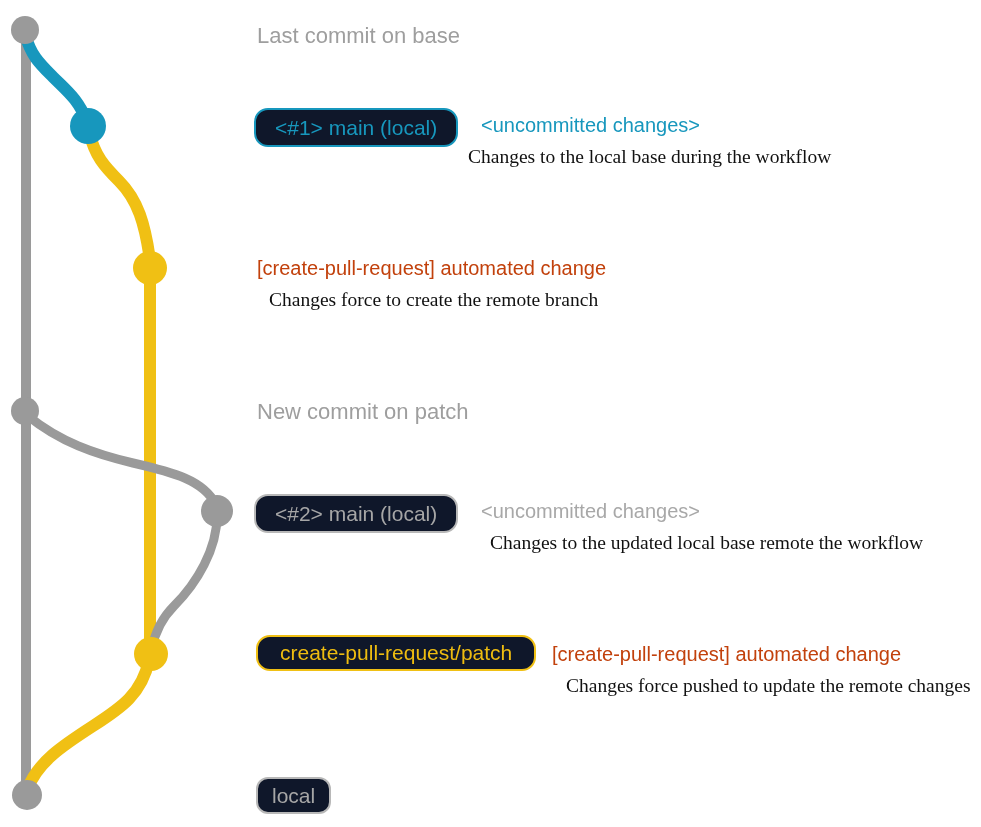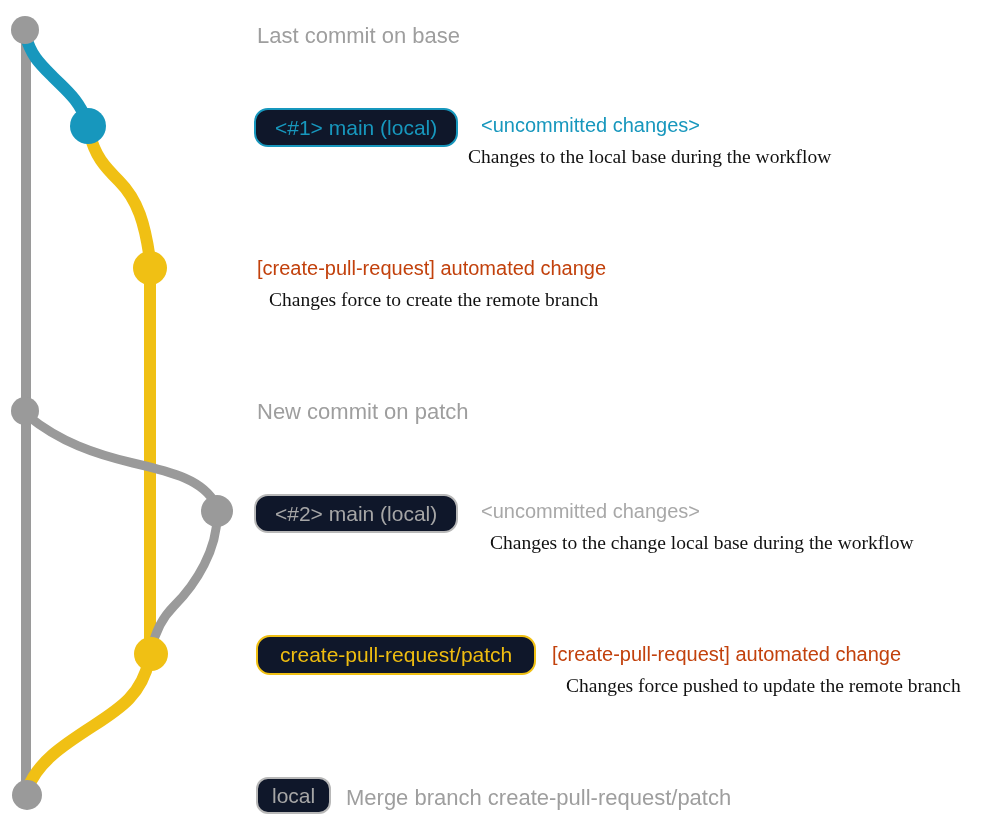--- a/index.html
+++ b/index.html
@@ -50,21 +50,21 @@
     font-size: 21px;
     white-space: nowrap;
     color: #a6a6a6;
     background: #0f172a;
   }
   .badge.blue   { border-color: #1797bd; color: #1797bd; }
   .badge.yellow { border-color: #f0c014; color: #eebc10; }
 
   .badge-1    { left: 254px; top: 108px; height: 39px; padding: 0 19px; }
   .badge-2    { left: 254px; top: 494px; height: 39px; padding: 0 19px; }
-  .badge-3    { left: 256px; top: 635px; height: 40px; padding: 4px 22px; }
+  .badge-3    { left: 256px; top: 635px; height: 24px; padding: 16px 22px; }
   .badge-main { left: 256px; top: 777px; height: 37px; padding: 0 14px; border-radius: 12px; }
 
   .pos-last-commit { left: 257px; top: 23px;  }
   .pos-title-1     { left: 481px; top: 113px; }
   .pos-caption-1   { left: 468px; top: 145px; }
   .pos-title-2     { left: 257px; top: 256px; }
   .pos-caption-2   { left: 269px; top: 288px; }
   .pos-new-commit  { left: 257px; top: 399px; }
   .pos-title-3     { left: 481px; top: 499px; }
   .pos-caption-3   { left: 490px; top: 531px; }
@@ -108,22 +108,21 @@
   <div class="title blue pos-title-1">&lt;uncommitted changes&gt;</div>
   <div class="caption pos-caption-1">Changes to the local base during the workflow</div>
 
   <div class="title yellow pos-title-2">[create-pull-request] automated change</div>
   <div class="caption pos-caption-2">Changes force to create the remote branch</div>
 
   <div class="note pos-new-commit">New commit on patch</div>
 
   <div class="badge badge-2">&lt;#2&gt; main (local)</div>
   <div class="title gray pos-title-3">&lt;uncommitted changes&gt;</div>
-  <div class="caption pos-caption-3">Changes to the change local base during the workflow</div>
+  <div class="caption pos-caption-3">Changes to the updated local base remote the workflow</div>
 
   <div class="badge yellow badge-3">create-pull-request/patch</div>
   <div class="title yellow pos-title-4">[create-pull-request] automated change</div>
-  <div class="caption pos-caption-4">Changes force pushed to update the remote branch</div>
+  <div class="caption pos-caption-4">Changes force pushed to update the remote changes</div>
 
   <div class="badge badge-main">local</div>
-  <div class="note pos-merge-label">Merge branch create-pull-request/patch</div>
 
 </div>
 
 </body></html>

